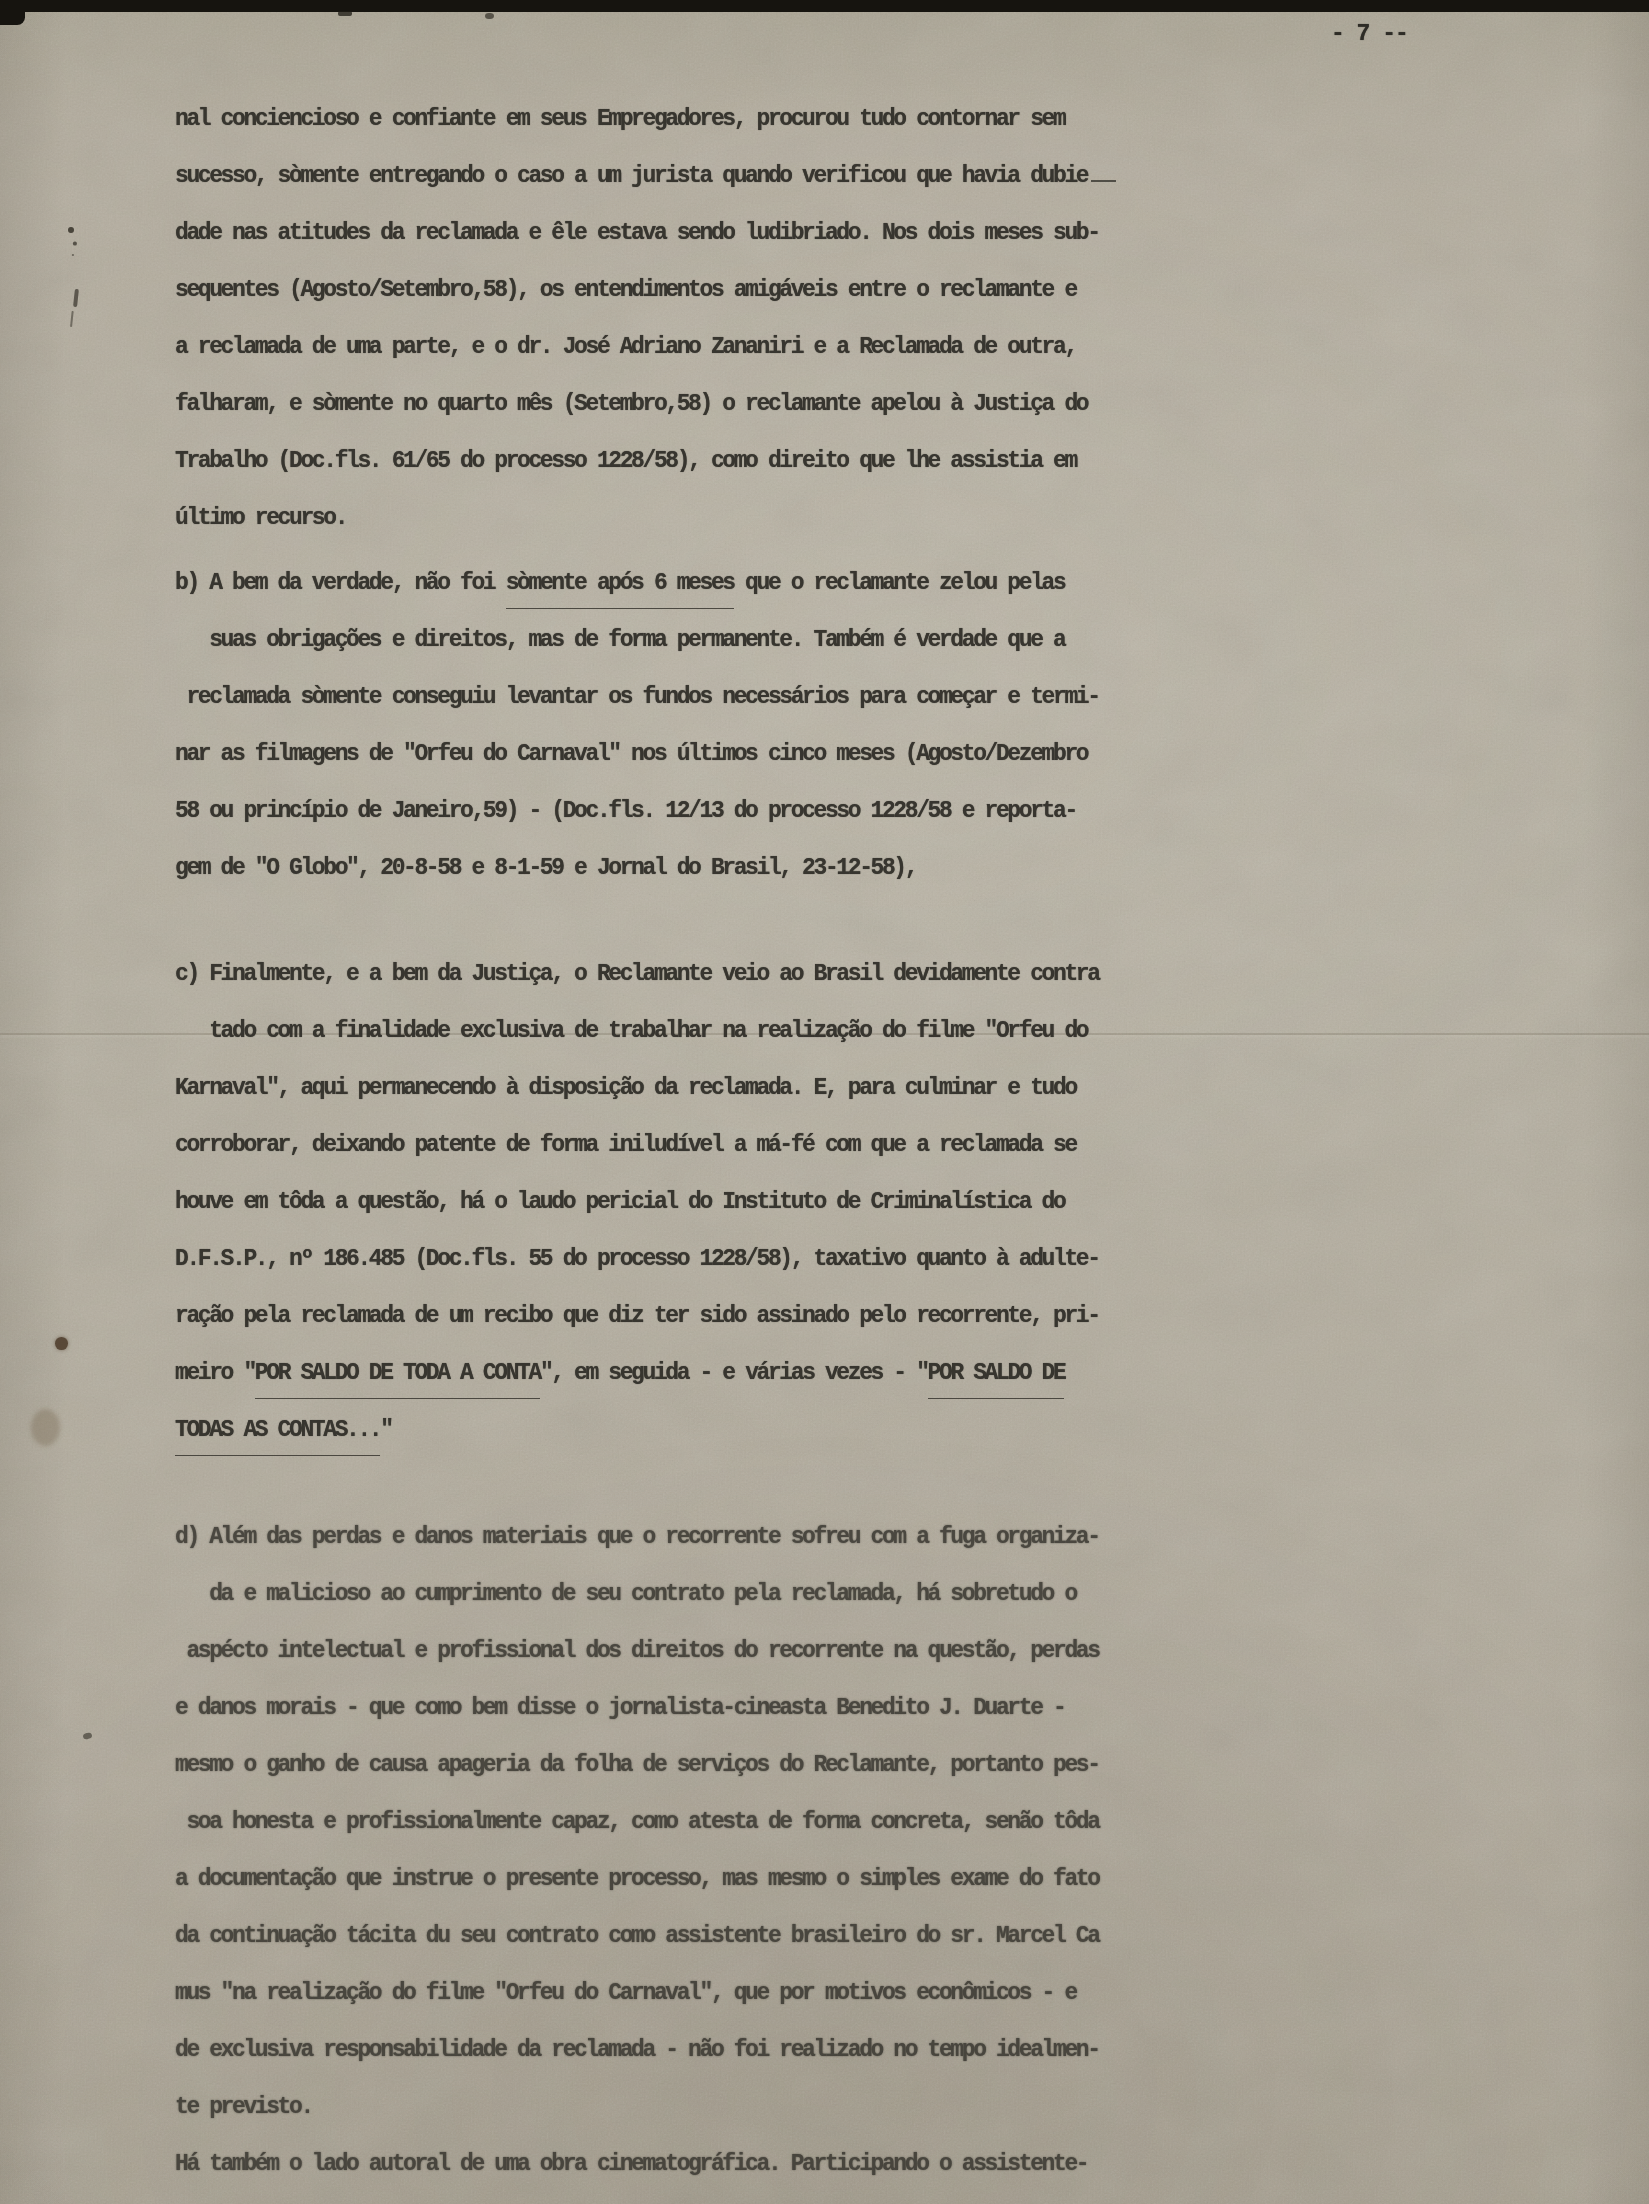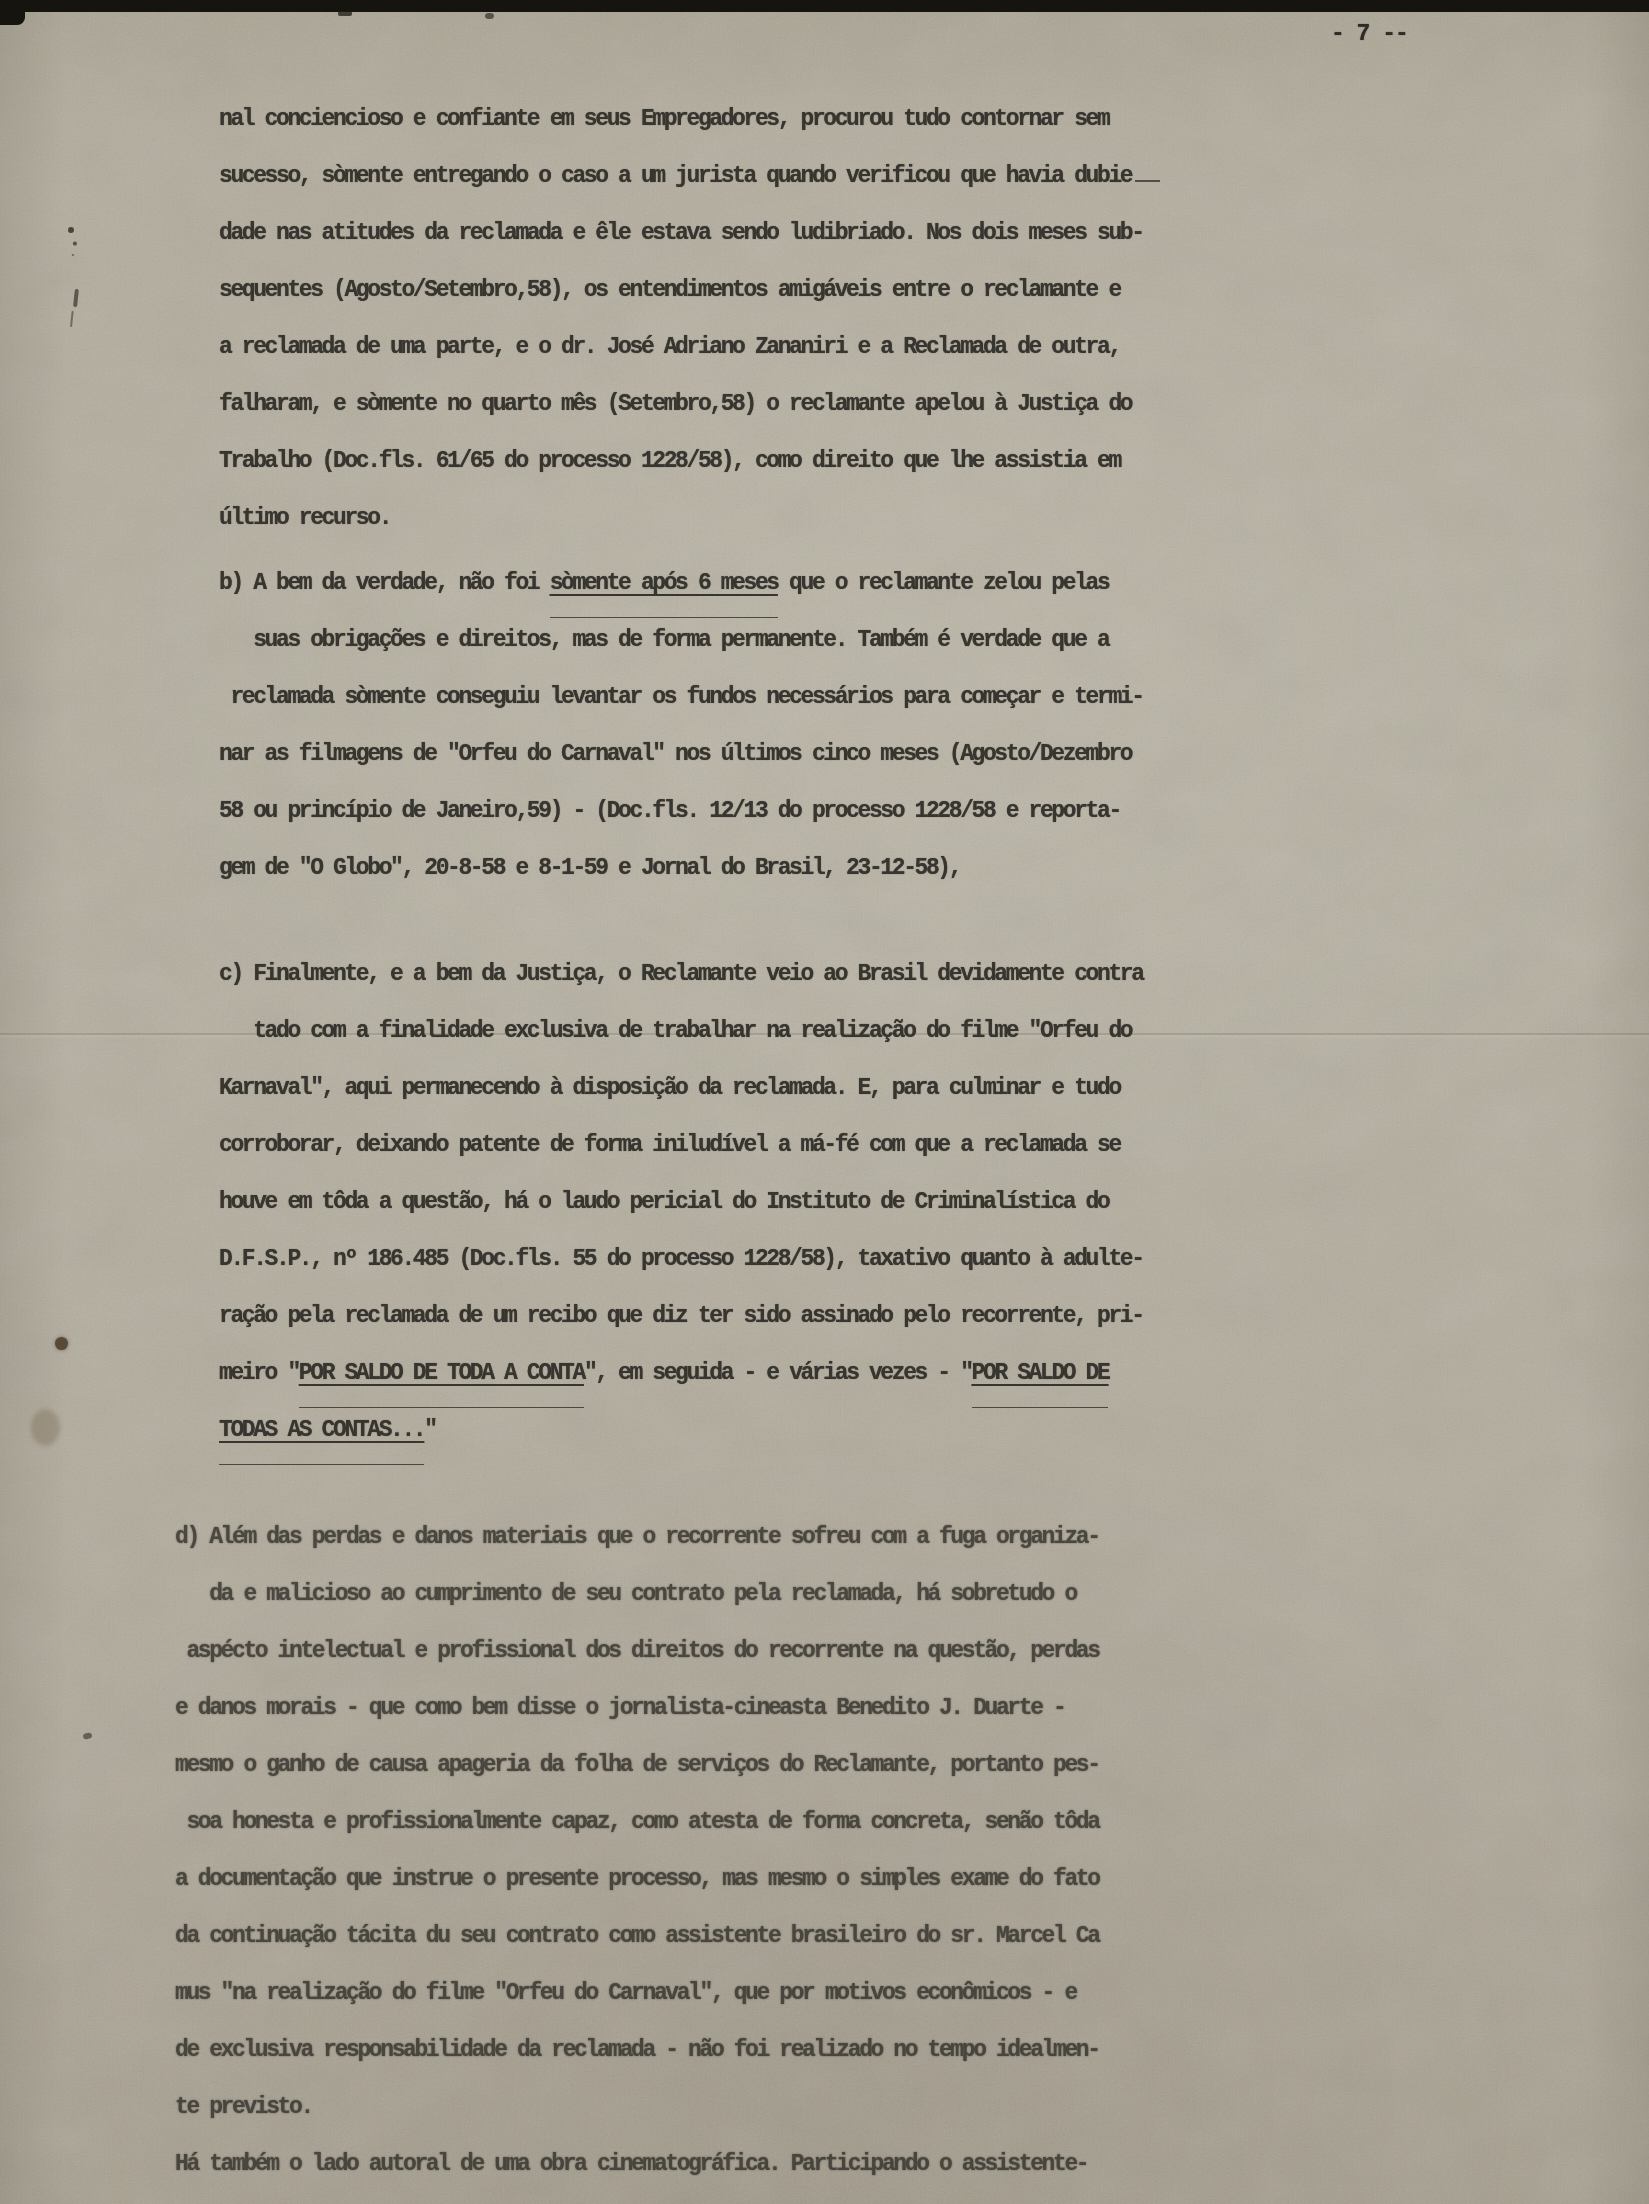--- a/index.html
+++ b/index.html
@@ -36,26 +36,26 @@
     font-size:23px;font-weight:bold;letter-spacing:-1px;
     color:#2e2c26;text-shadow:0 0 1px rgba(46,44,38,.85);
   }
   .text-block{
     position:absolute;left:175px;top:91px;width:1029px;
     font-size:23px;font-weight:bold;letter-spacing:-2.4px;
     line-height:57px;white-space:pre;
     color:#312f29;
   }
   .para{margin:0;}
-  .tone-dark .line{opacity:.95;text-shadow:0 0 1px rgba(49,47,41,.8);margin-left:44px;}
+  .tone-dark .line{opacity:.95;text-shadow:0 0 1px rgba(49,47,41,.8);}
   .tone-faint .line{opacity:.8;text-shadow:0 0 1.9px rgba(58,56,48,.9);}
   .line{height:57px;}
   .u1{text-decoration-thickness:2.4px;text-underline-offset:5.8px;}
-  .u2{text-decoration:underline;text-decoration-thickness:2.4px;text-underline-offset:4.9px;
-      border-bottom:1.9px solid rgba(49,47,41,.85);padding-bottom:21px;}
+  .u2{text-decoration-thickness:2.4px;text-underline-offset:4.9px;
+      border-bottom:1.9px solid rgba(49,47,41,.85);padding-bottom:12px;}
   .fill{display:inline-block;border-bottom:2.4px solid rgba(49,47,41,.8);height:3.9px;margin-left:3.9px;}
 </style>
 </head>
 <body>
 
 <svg class="noise" width="1650" height="2205" aria-hidden="true" viewBox="0 0 1700 2272">
   <filter id="g1" x="0" y="0" width="100%" height="100%">
     <feTurbulence type="fractalNoise" baseFrequency="0.55" numOctaves="2" seed="3" stitchTiles="stitch"></feTurbulence>
     <feColorMatrix type="saturate" values="0"></feColorMatrix>
     <feComponentTransfer>

